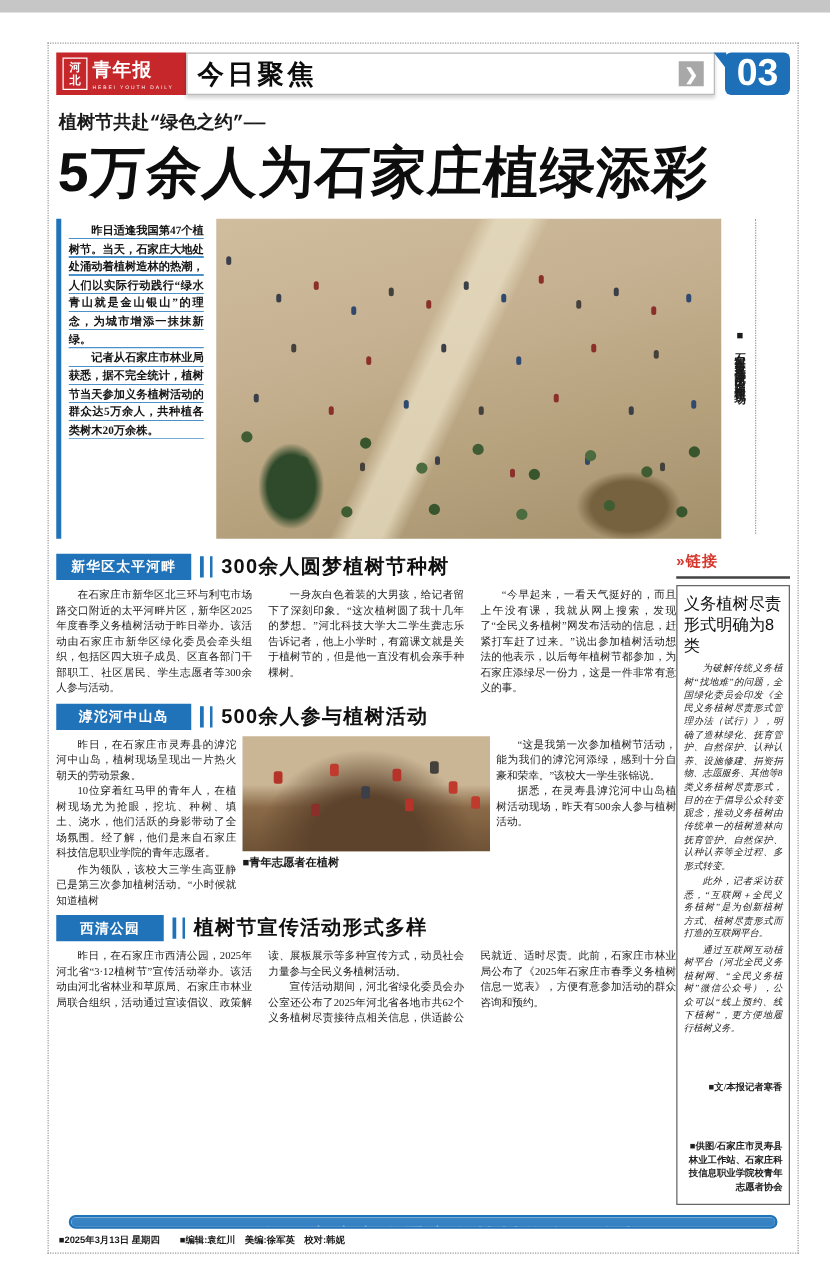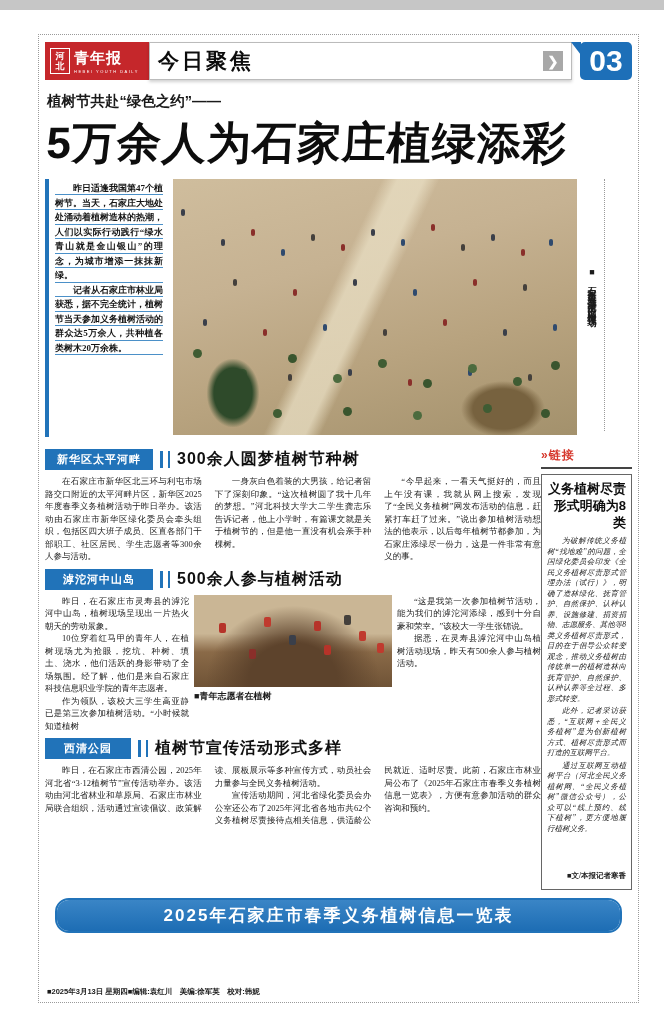--- a/index.html
+++ b/index.html
@@ -20,21 +20,21 @@
               padding:0 8px;box-shadow:0 2px 3px rgba(0,0,0,.18);}
   .focus-title{font-size:21px;font-weight:900;letter-spacing:3px;color:#0c0c0c;}
   .arrow-box{margin-left:auto;background:#a8a8a8;color:#fff;width:20px;height:20px;display:flex;
              align-items:center;justify-content:center;font-size:13px;font-weight:bold;}
   .pageno{width:52px;background:#1d6fb8;color:#fff;font-size:30px;font-weight:bold;display:flex;
           align-items:center;justify-content:center;margin-left:8px;border-radius:5px;position:relative;flex:0 0 auto;}
   .pageno::before{content:"";position:absolute;left:-9px;top:0;width:0;height:0;
           border-bottom:13px solid transparent;border-right:10px solid #1d6fb8;}
 
   
-  .kicker{font-family:Liberation Sans, sans-serif;font-size:14.5px;font-weight:bold;color:#1a1a1a;margin:2px 0 4px 2px;}
+  .kicker{font-family:Liberation Mono, monospace;font-size:14.5px;font-weight:bold;color:#1a1a1a;margin:2px 0 4px 2px;}
   .headline{margin:0 0 8px 0;font-size:44px;font-weight:900;letter-spacing:1px;color:#0d0d0d;
             transform:skewX(-3deg);transform-origin:left bottom;line-height:56px;white-space:nowrap;}
 
   
   .lead-row{display:flex;height:258px;margin-bottom:6px;}
   .lede{width:108px;flex:0 0 auto;border-left:4px solid #2173b9;padding:2px 4px 0 6px;}
   .lede p{margin:0;font-family:"Liberation Serif",serif;font-size:9px;font-weight:bold;color:#151515;
           text-align:justify;text-indent:2em;line-height:14.5px;
           background-image:repeating-linear-gradient(to bottom,transparent 0,transparent 13.5px,#4b90c8 13.5px,#4b90c8 14.5px);}
   .photo-main{position:relative;width:404px;height:256px;flex:0 0 auto;margin-left:6px;overflow:hidden;
@@ -80,33 +80,33 @@
                  linear-gradient(180deg,#cab695 0 42%,#8a6a48 62%,#6f5336 100%);}
   .vests{position:absolute;left:25px;top:28px;width:7px;height:10px;background:#b63329;border-radius:2px;
       box-shadow:45px -6px #c03a2e,95px -2px #b63329,140px 8px #c03a2e,30px 26px #8a2f2a,
       105px 22px #b63329,158px 20px #c03a2e,70px 12px #3a3f4a,125px -8px #44403c;}
   .figcap{font-size:9px;font-weight:bold;color:#1b1b1b;margin-top:3px;font-family:Liberation Sans, sans-serif;}
 
   .sidebar{flex:1;padding-top:4px;}
   .link-tag{color:#d6372c;font-weight:900;font-size:12px;letter-spacing:1px;
             border-bottom:2px solid #444;padding-bottom:3px;margin-bottom:5px;}
   .side-box{border:1px solid #666;padding:5px 5px 6px 5px;}
-  .side-title{font-size:13px;font-weight:700;line-height:17px;color:#0e0e0e;margin-bottom:5px;text-align:right;}
+  .side-title{font-size:13px;font-weight:400;line-height:17px;color:#0e0e0e;margin-bottom:5px;}
   .side-box p{margin:0 0 2px 0;font-family:"Liberation Serif",serif;font-style:italic;font-size:7.5px;
               line-height:10.5px;color:#222;text-align:justify;text-indent:2em;}
   .credits{margin-top:8px;}
   .credits p{font-style:normal;font-weight:bold;text-indent:0;text-align:right;font-size:7.5px;line-height:11px;margin-top:36px;}
 
   
   .table-wrap{margin:8px 10px 0 10px;border:2px solid #2173b9;border-radius:14px;overflow:hidden;background:#fff;}
   .table-title{background:linear-gradient(180deg,#3a85c6,#1d6db4);color:#fff;font-size:17px;font-weight:900;
                text-align:center;padding:4px 0;letter-spacing:2px;}
 
   
-  .pfooter{margin-top:auto;display:flex;font-size:7.5px;color:#1a1a1a;padding:4px 0 1px 2px;font-weight:bold;}
+  .pfooter{margin-top:auto;display:flex;gap:16px;font-size:7.5px;color:#1a1a1a;padding:4px 0 1px 2px;font-weight:bold;}
 </style>
 </head>
 <body>
 
 <div class="page">
   <div class="topstrip"></div>
   <div class="frame">
 
     <div class="masthead">
       <div class="logo">
@@ -208,20 +208,21 @@
           <div class="side-title">义务植树尽责形式明确为8类</div>
           <div>
 
           <p>为破解传统义务植树“找地难”的问题，全国绿化委员会印发《全民义务植树尽责形式管理办法（试行）》，明确了造林绿化、抚育管护、自然保护、认种认养、设施修建、捐资捐物、志愿服务、其他等8类义务植树尽责形式，目的在于倡导公众转变观念，推动义务植树由传统单一的植树造林向抚育管护、自然保护、认种认养等全过程、多形式转变。</p>
               <p class="alt">此外，记者采访获悉，“互联网＋全民义务植树”是为创新植树方式、植树尽责形式而打造的互联网平台。</p>
               <p>通过互联网互动植树平台（河北全民义务植树网、“全民义务植树”微信公众号），公众可以“线上预约、线下植树”，更方便地履行植树义务。</p>
             </div>
           <div class="credits">
 
           <p>■文/本报记者寒香</p>
+              <p class="alt">■供图/石家庄市灵寿县林业工作站、石家庄科技信息职业学院校青年志愿者协会</p>
             </div>
         </div>
       </aside>
     </div>
 
     <div class="table-wrap">
       <div class="table-title">2025年石家庄市春季义务植树信息一览表</div>
 
     </div>
 

